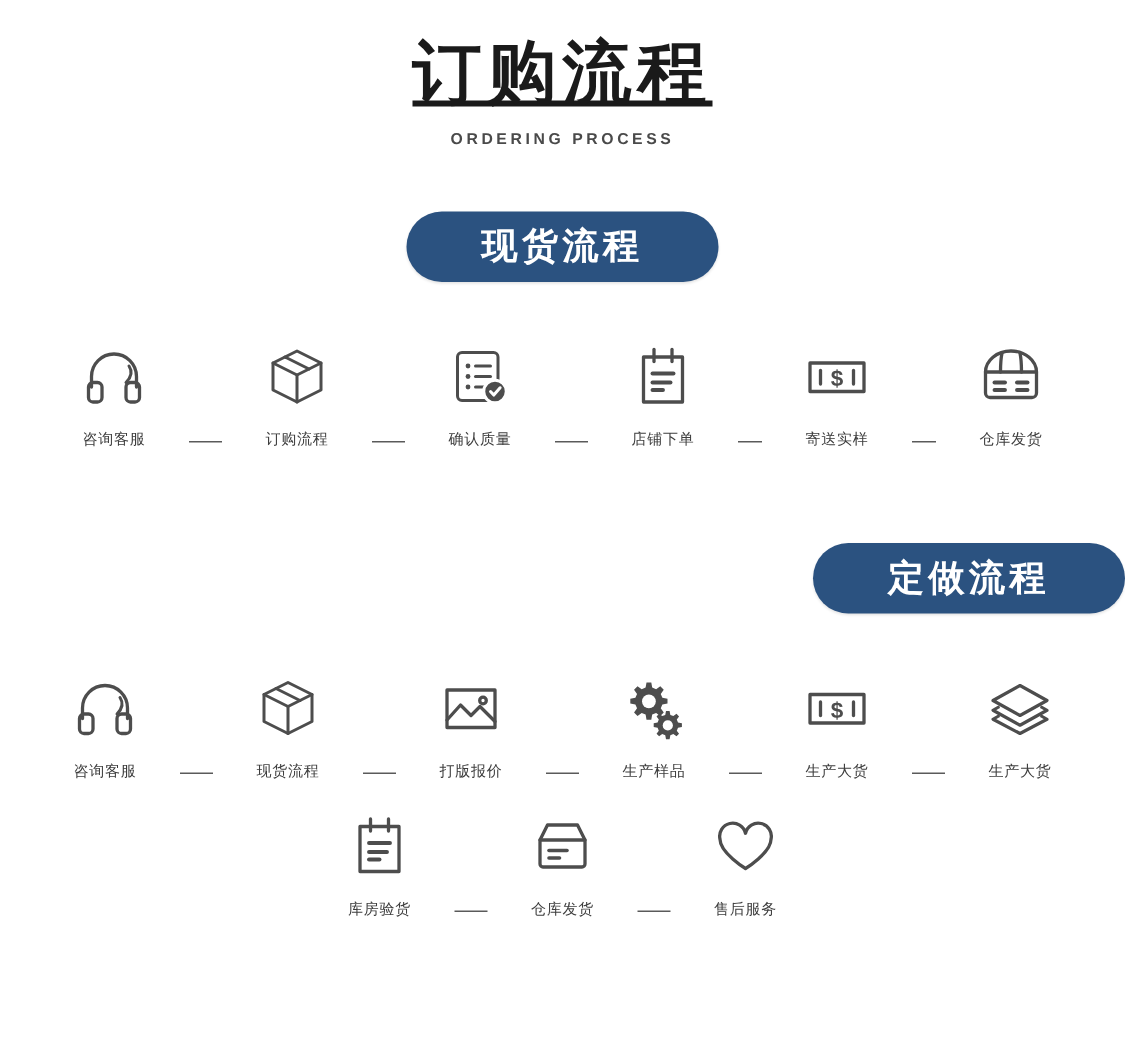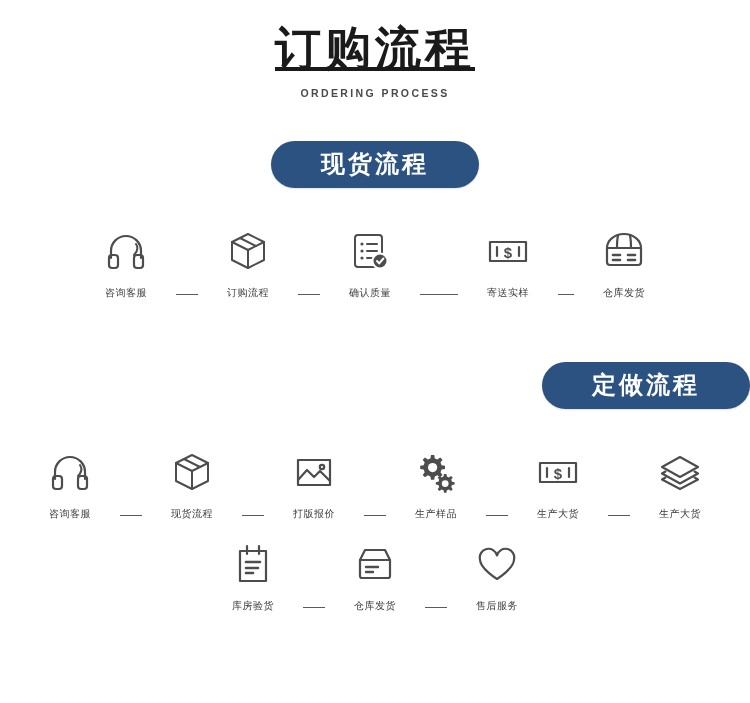--- a/index.html
+++ b/index.html
@@ -168,20 +168,33 @@
           <path d="M20 30 H27"></path>
           <circle cx="33" cy="33" r="7.5" fill="#4d4d4d" stroke="#ffffff" stroke-width="2"></circle>
           <path d="M30 33 l2.2 2.4 L36.4 30.5" stroke="#ffffff" stroke-width="2"></path>
         </svg>
       </div>
       <div class="step-label">确认质量</div>
     </div>
 
     <div class="connector"></div>
 
+    <div class="flow-step">
+      <div class="icon-box">
+        <svg width="46" height="46" viewBox="0 0 46 46" fill="none" stroke="#4d4d4d" stroke-width="2.2" stroke-linecap="round" stroke-linejoin="round">
+          <rect x="10" y="10" width="26" height="30"></rect>
+          <path d="M17 5 V13"></path>
+          <path d="M29 5 V13"></path>
+          <path d="M16 21 H30" stroke-width="2.6"></path>
+          <path d="M16 27 H28" stroke-width="2.6"></path>
+          <path d="M16 32 H23" stroke-width="2.6"></path>
+        </svg>
+      </div>
+      <div class="step-label">店铺下单</div>
+    </div>
 
     <div class="connector short"></div>
 
     <div class="flow-step">
       <div class="icon-box">
         <svg width="46" height="46" viewBox="0 0 46 46" fill="none" stroke="#4d4d4d" stroke-width="2.2" stroke-linecap="round" stroke-linejoin="round">
           <rect x="5" y="14" width="36" height="19"></rect>
           <path d="M12 19 V28"></path>
           <path d="M34 19 V28"></path>
           <text x="23" y="29.5" font-size="15" font-family="'Liberation Sans',sans-serif" font-weight="bold" fill="#4d4d4d" stroke="none" text-anchor="middle">$</text>

